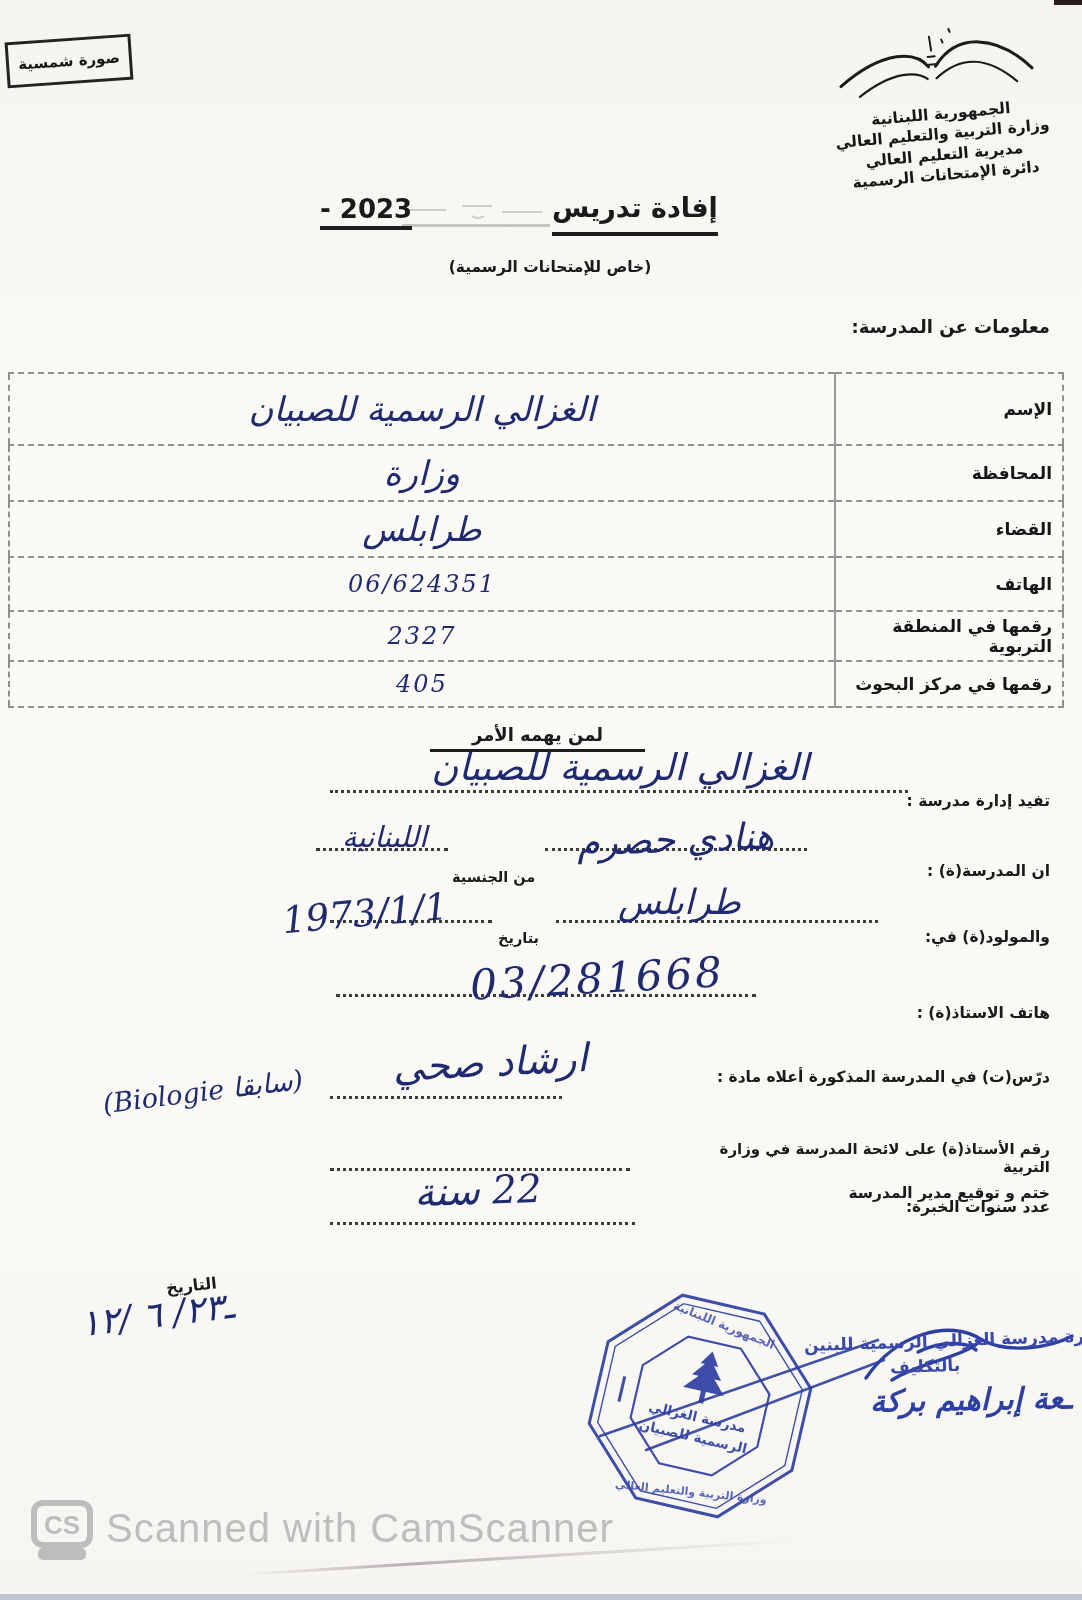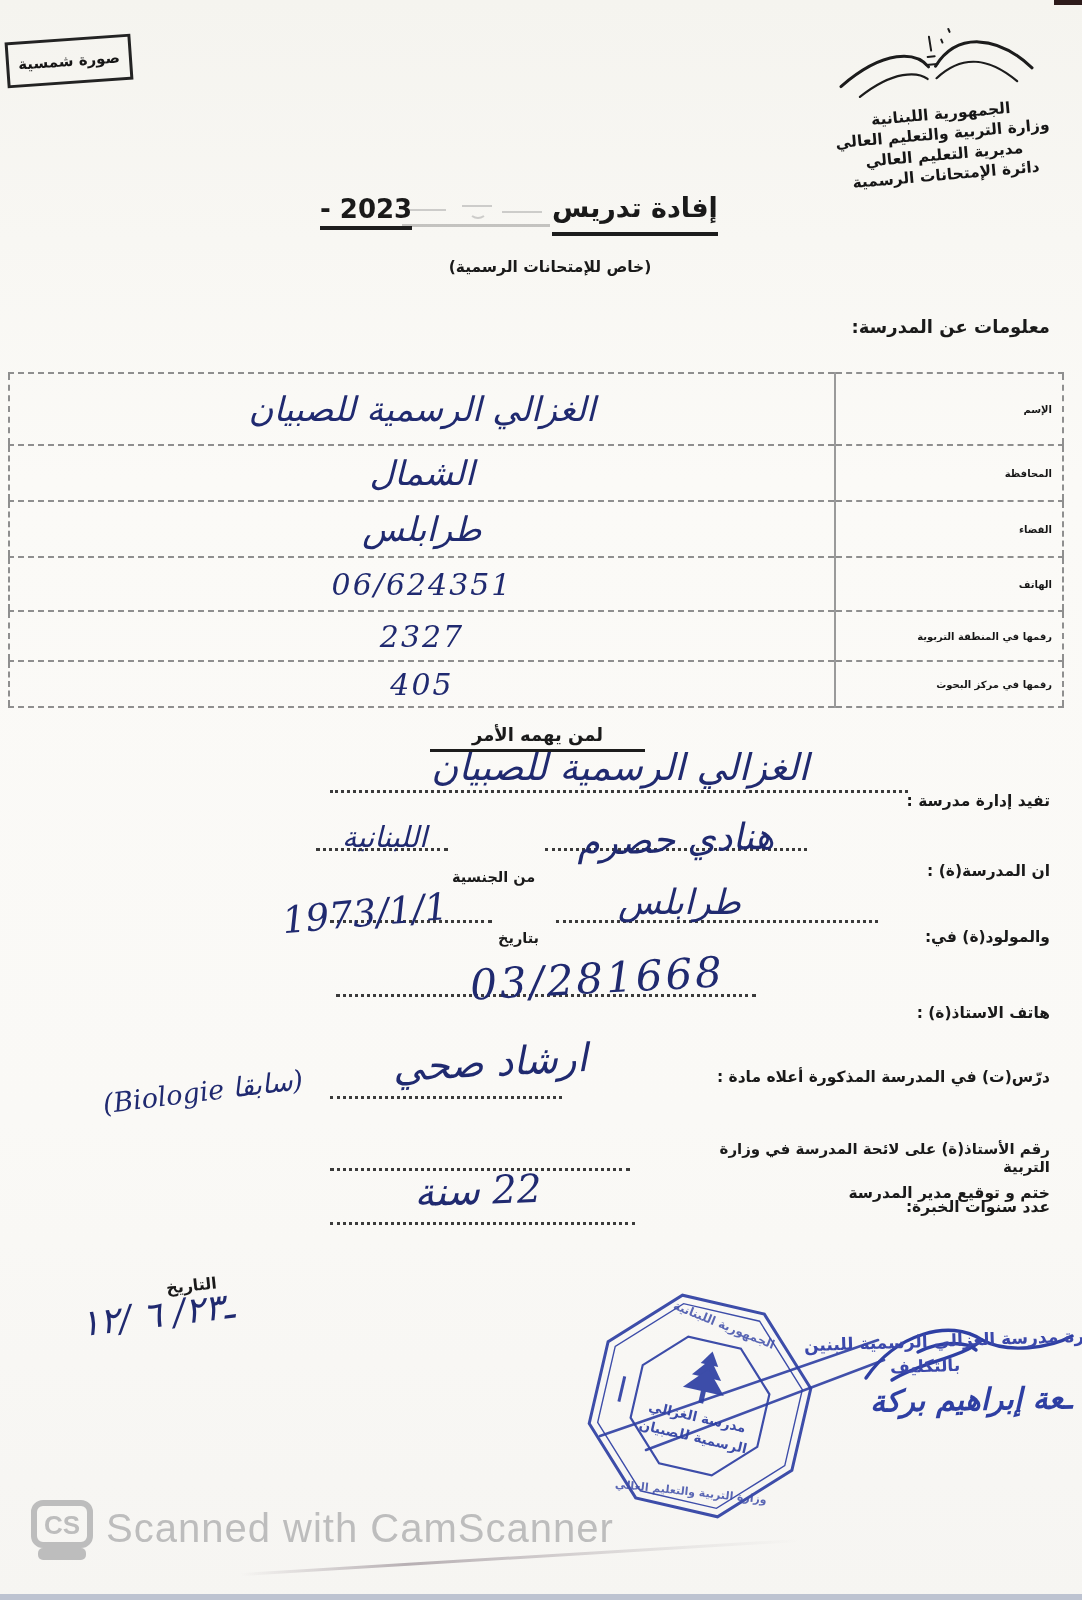--- a/index.html
+++ b/index.html
@@ -23,25 +23,25 @@
   
   .title-main{left:552px;top:192px;font-size:27px;border-bottom:4px solid #1d1d1d;padding-bottom:9px;}
   .title-ghost{left:402px;top:200px;width:148px;height:24px;border-bottom:3px solid rgba(60,60,60,.28);}
   .title-year{left:320px;top:194px;font-size:26px;border-bottom:4px solid #1d1d1d;padding-bottom:2px;direction:ltr;}
   .subtitle{left:390px;top:258px;width:320px;text-align:center;font-size:15.5px;}
   .school-heading{right:32px;top:316px;font-size:18px;}
   
   .info-table{left:8px;top:372px;width:1056px;border-collapse:collapse;direction:rtl;
     border:2px dashed #8f8f8f;}
   .info-table td{border-top:2px dashed #8f8f8f;border-bottom:2px dashed #8f8f8f;}
-  .info-table td.lbl{width:212px;border-left:2px solid #9a9a9a;font-size:10px;font-weight:bold;
+  .info-table td.lbl{width:212px;border-left:2px solid #9a9a9a;font-size:17px;font-weight:bold;
     padding:2px 10px 2px 4px;text-align:right;}
   .info-table td.val{text-align:center;}
   .r0{height:72px;}.r1{height:56px;}.r2{height:56px;}.r3{height:54px;}.r4{height:50px;}.r5{height:46px;}
-  .v-big{font-size:34px;}.v-num{font-size:30px;letter-spacing:2px;}
+  .v-big{font-size:34px;}.v-num{font-size:24px;letter-spacing:2px;}
   
   .letter-heading{left:430px;top:724px;width:215px;text-align:center;font-size:18px;
     border-bottom:3px solid #1d1d1d;padding-bottom:4px;}
   .flabel{right:32px;font-size:15.5px;white-space:nowrap;}
   .flabel-wrap{right:32px;font-size:15px;text-align:right;}
   .mini{font-size:14.5px;}
   .watermark-text{font-family:"Liberation Sans",sans-serif;font-weight:500;font-size:40px;
     color:#bdbdbd;letter-spacing:1px;white-space:nowrap;}
   .dirline{font-size:17px;font-weight:bold;color:#3b48ab;white-space:nowrap;transform:rotate(-2deg);}
   .signame{font-size:30px;font-weight:bold;color:#2e3fa3;white-space:nowrap;transform:rotate(-1deg);
@@ -97,21 +97,21 @@
   <div class="abs printed rtl school-heading">معلومات عن المدرسة:</div>
 
   <table class="abs info-table">
     <tbody>
         <tr class="r0">
       <td class="lbl">الإسم</td>
       <td class="val"><span class="hw v-big">الغزالي الرسمية للصبيان</span></td>
     </tr>
     <tr class="r1">
       <td class="lbl">المحافظة</td>
-      <td class="val"><span class="hw v-big">الشمال</span></td>
+      <td class="val"><span class="hw v-big">وزارة</span></td>
     </tr>
     <tr class="r2">
       <td class="lbl">القضاء</td>
       <td class="val"><span class="hw v-big">طرابلس</span></td>
     </tr>
     <tr class="r3">
       <td class="lbl">الهاتف</td>
       <td class="val"><span class="hw v-num">06/624351</span></td>
     </tr>
     <tr class="r4">

